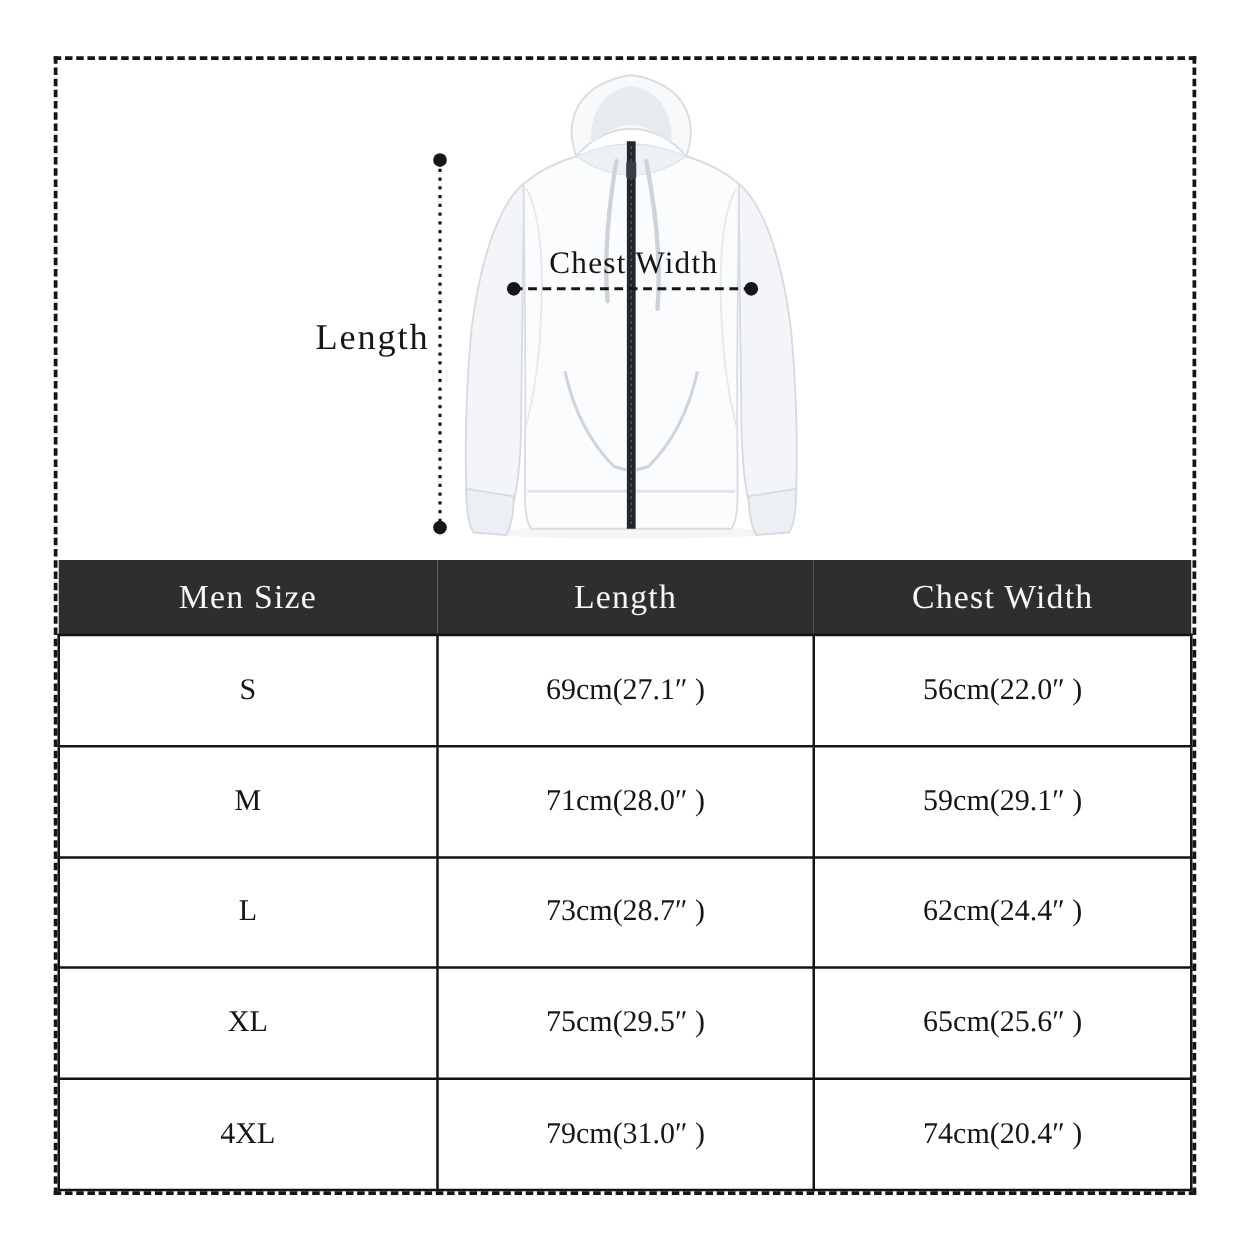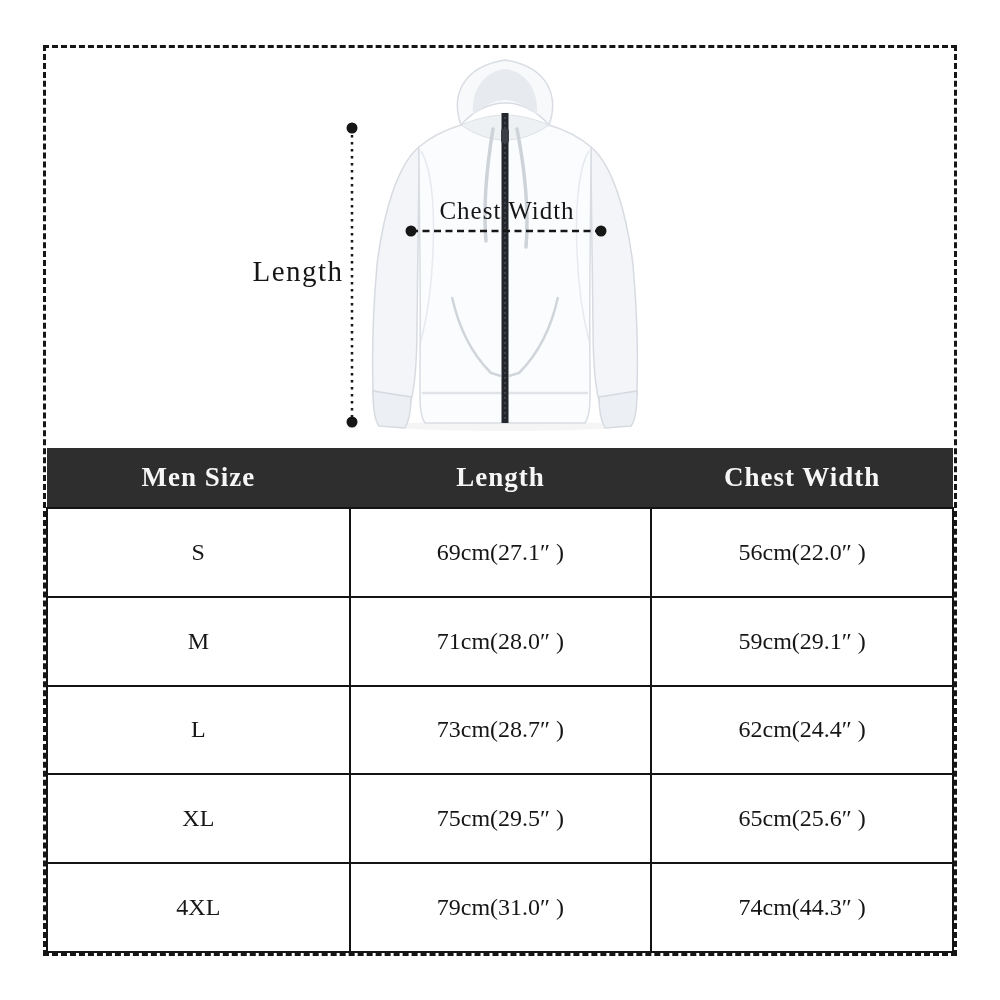--- a/index.html
+++ b/index.html
@@ -21,21 +21,21 @@
   }
   .chest-label{
     position:absolute;left:461px;top:163px;transform:translate(-50%,-50%);
     font-size:25px;letter-spacing:1px;white-space:nowrap;color:var(--line-color,#161616);
   }
   table.size-table{
     width:100%;height:505px;border-collapse:collapse;table-layout:fixed;
   }
   .size-table th{
     background:var(--header-bg,#2e2e2e);color:var(--header-fg,#f6f6f6);
-    font-size:27px;font-weight:bold;height:57px;letter-spacing:1px;
+    font-size:27px;font-weight:normal;height:57px;letter-spacing:1px;
     border:0;text-align:center;vertical-align:middle;
   }
   .size-table td{
     border:2px solid #141414;text-align:center;vertical-align:middle;
     font-size:24px;background:#ffffff;
   }
   .size-table col.c1{width:33.4%;}
   .size-table col.c2{width:33.3%;}
   .size-table col.c3{width:33.3%;}
 </style>
@@ -125,18 +125,18 @@
           <td>62cm(24.4″ )</td>
         </tr>
         <tr>
           <td>XL</td>
           <td>75cm(29.5″ )</td>
           <td>65cm(25.6″ )</td>
         </tr>
         <tr>
           <td>4XL</td>
           <td>79cm(31.0″ )</td>
-          <td>74cm(44.3″ )</td>
+          <td>74cm(20.4″ )</td>
         </tr>
       </tbody>
   </table>
 
 </div>
 
 </body></html>

